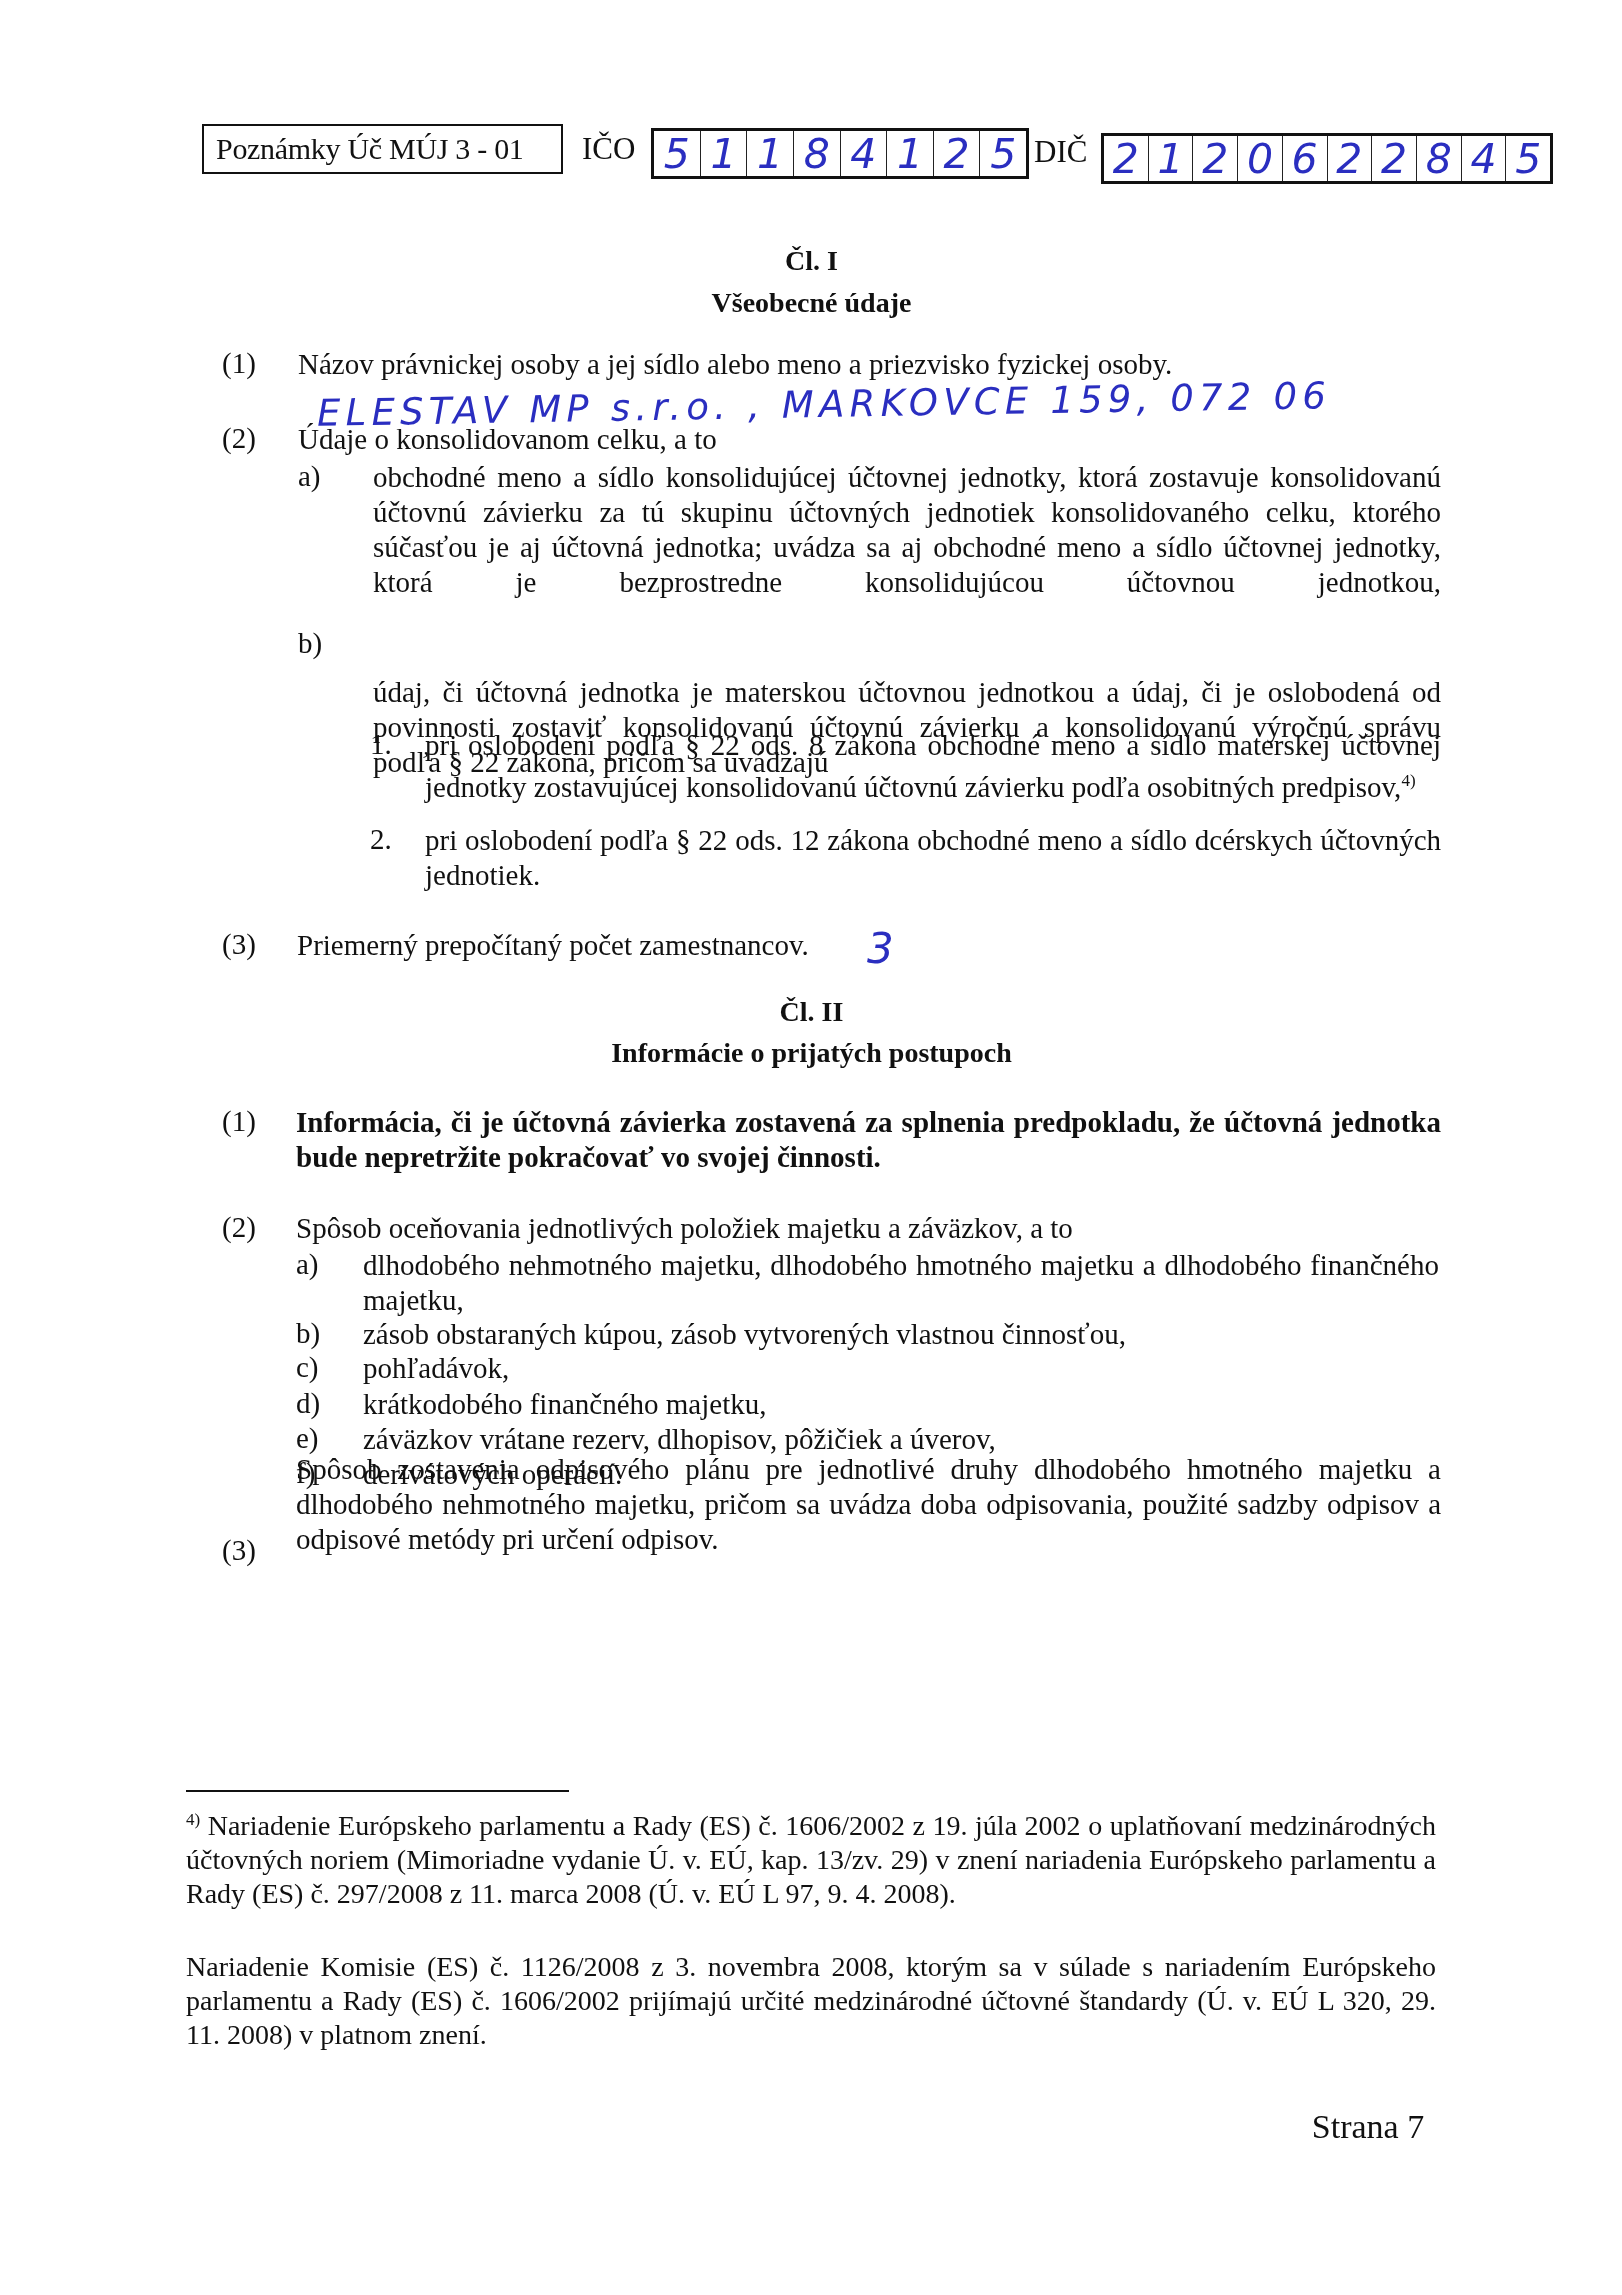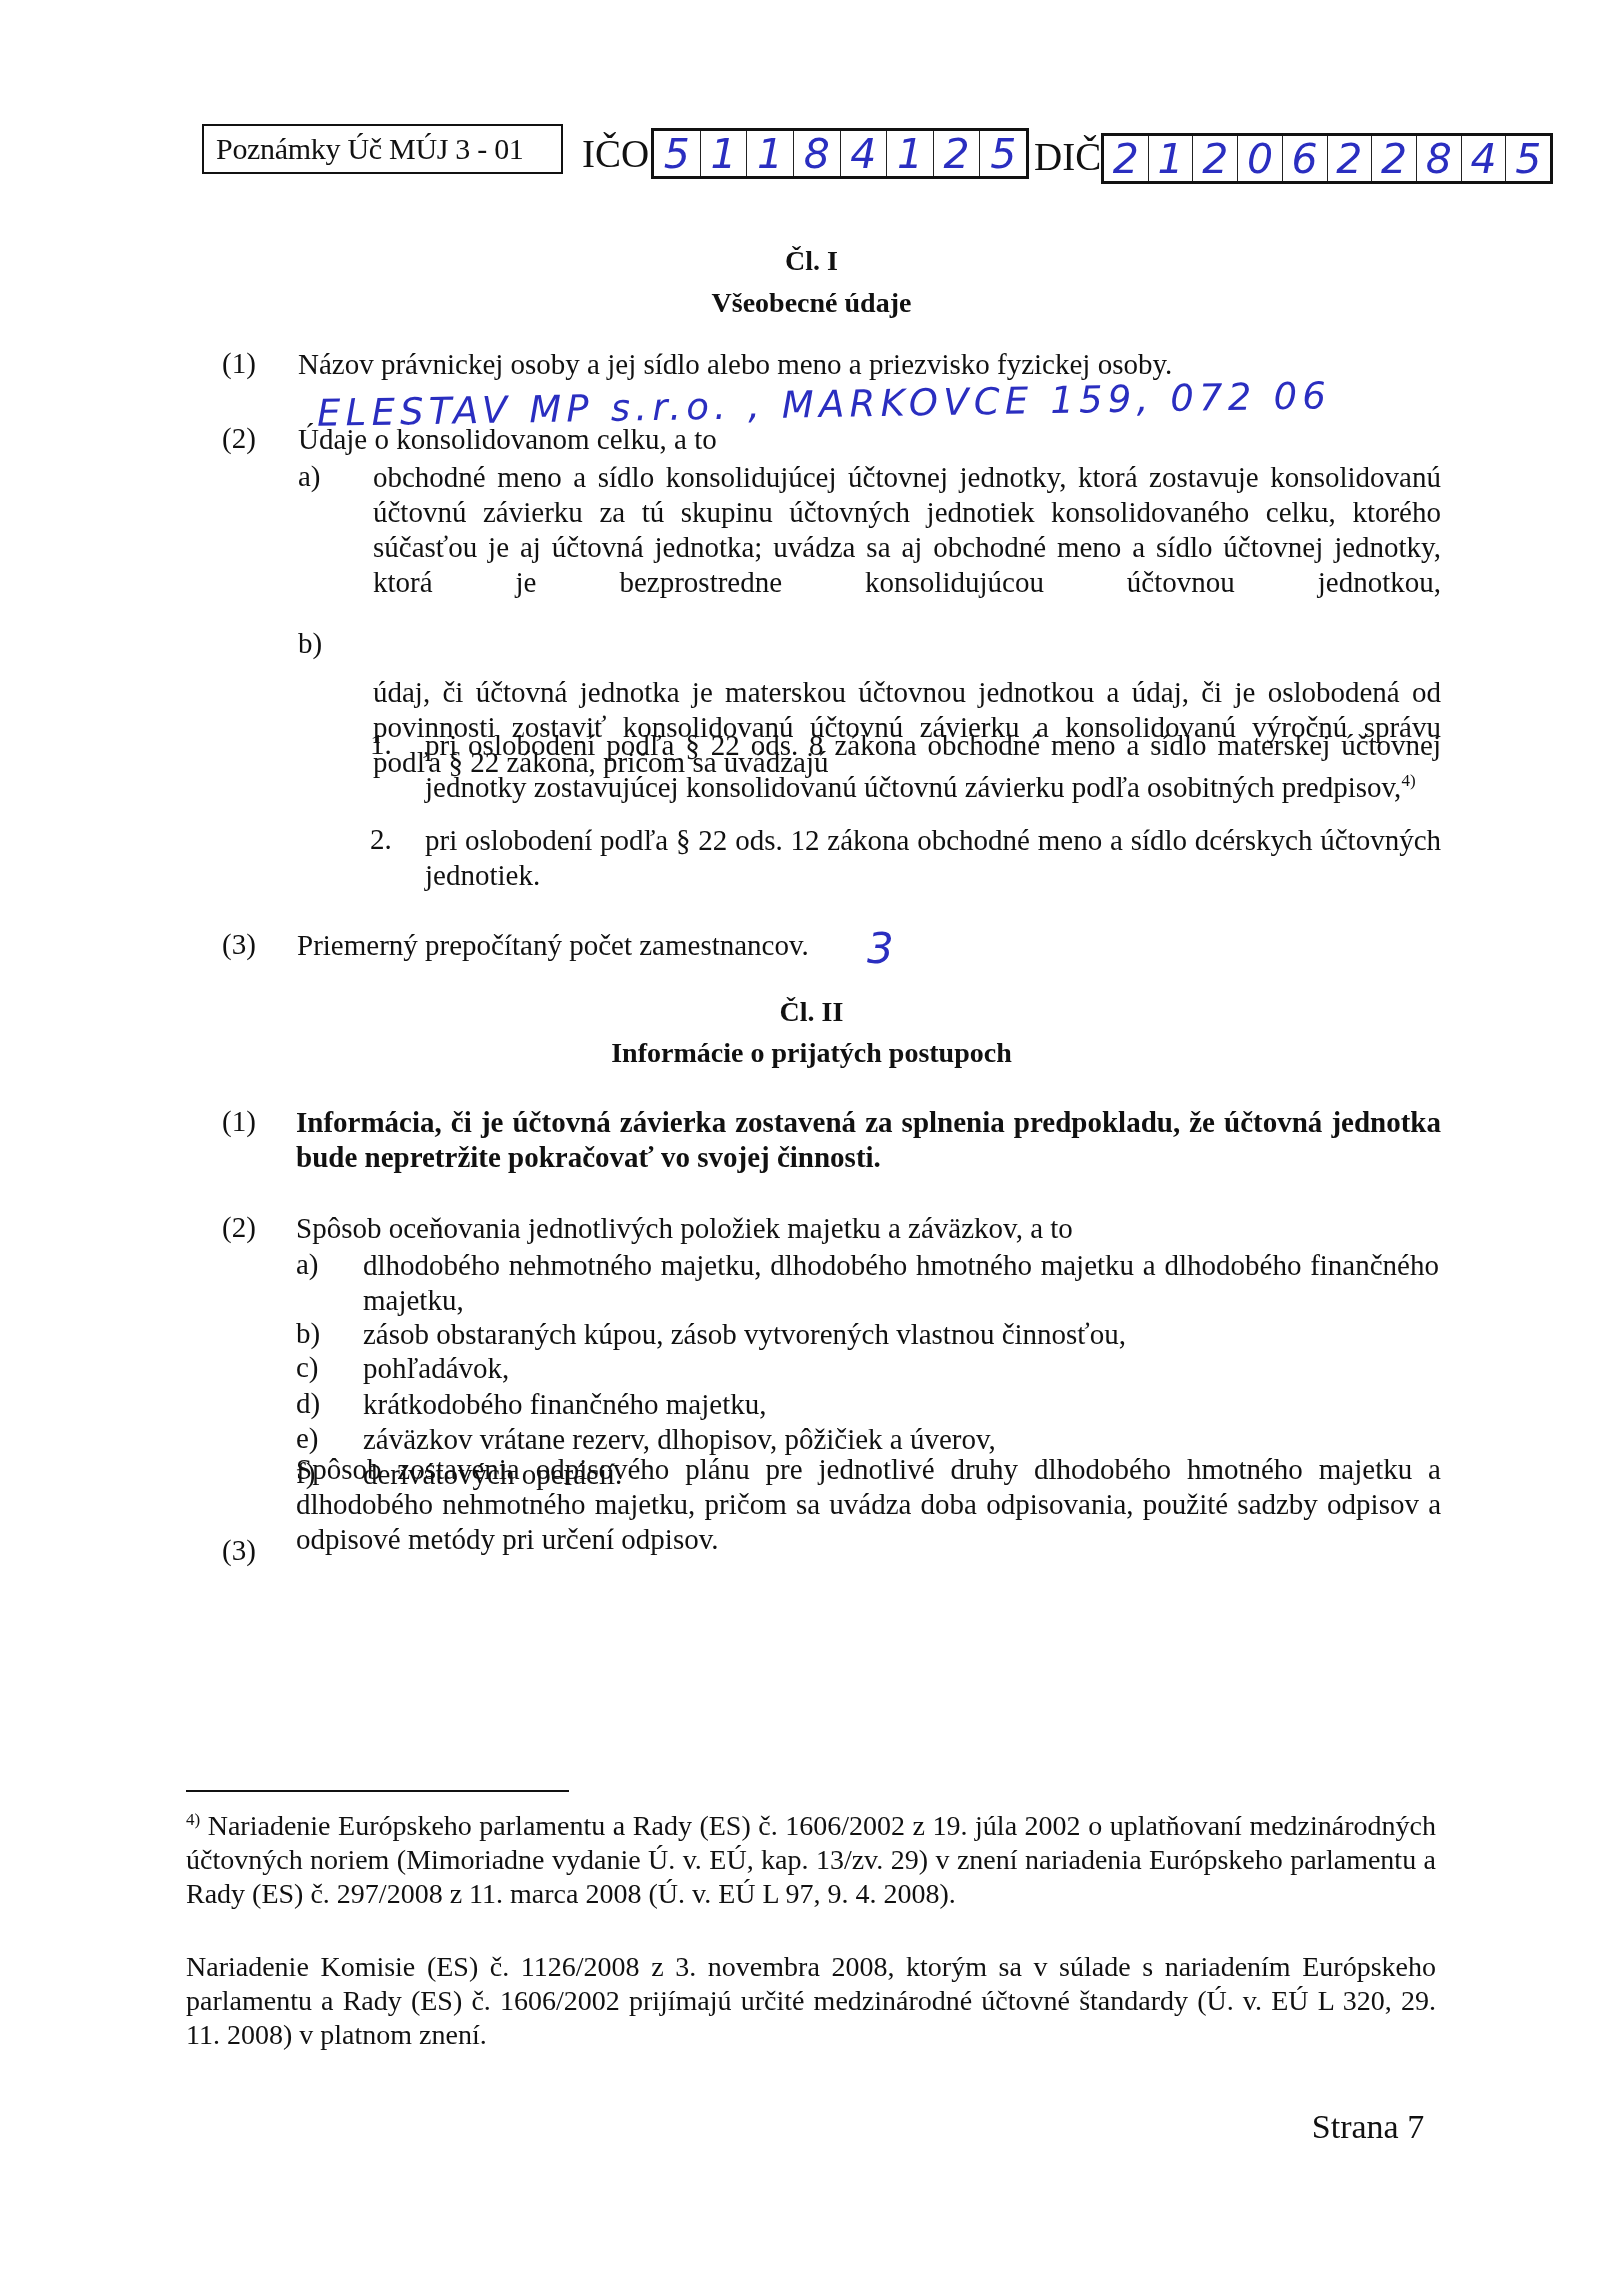--- a/index.html
+++ b/index.html
@@ -1,21 +1,21 @@
 <!DOCTYPE html>
 <html style="font-size:10.5px"><head>
 <meta charset="utf-8">
 <style>
   html, body { margin: 0; padding: 0; background: #ffffff; }
   body { width: 1623px; height: 2295px; position: relative; overflow: hidden;
          font-family: "Liberation Serif", "DejaVu Serif", serif; color: #111; }
   .abs { position: absolute; }
   .hdr-box { border: 2.6px solid #111; box-sizing: border-box; font-size: 30px;
              display: flex; align-items: center; padding-left: 11.8px; letter-spacing: -0.3px; }
-  .hdr-label { font-size: 39px; }
+  .hdr-label { font-size: 31px; }
   .cells { display: flex; border: 3.3px solid #111; box-sizing: border-box; }
   .cell { flex: 1; border-right: 1.3px solid #222; display: flex; align-items: center;
           justify-content: center; font-family: "DejaVu Sans", sans-serif; font-style: italic;
           color: #2a2ec0; font-size: 41px; }
   .cell:last-child { border-right: none; }
   .hand { color: #2a2ec0; font-family: "DejaVu Sans", sans-serif; font-style: italic; }
   .center { text-align: center; font-weight: bold; font-size: 28px; width: 100%; left: 0; }
   .p { font-size: 29px; line-height: 35px; }
   .num { position: absolute; font-size: 29px; }
   .just { text-align: justify; text-align-last: left; }

